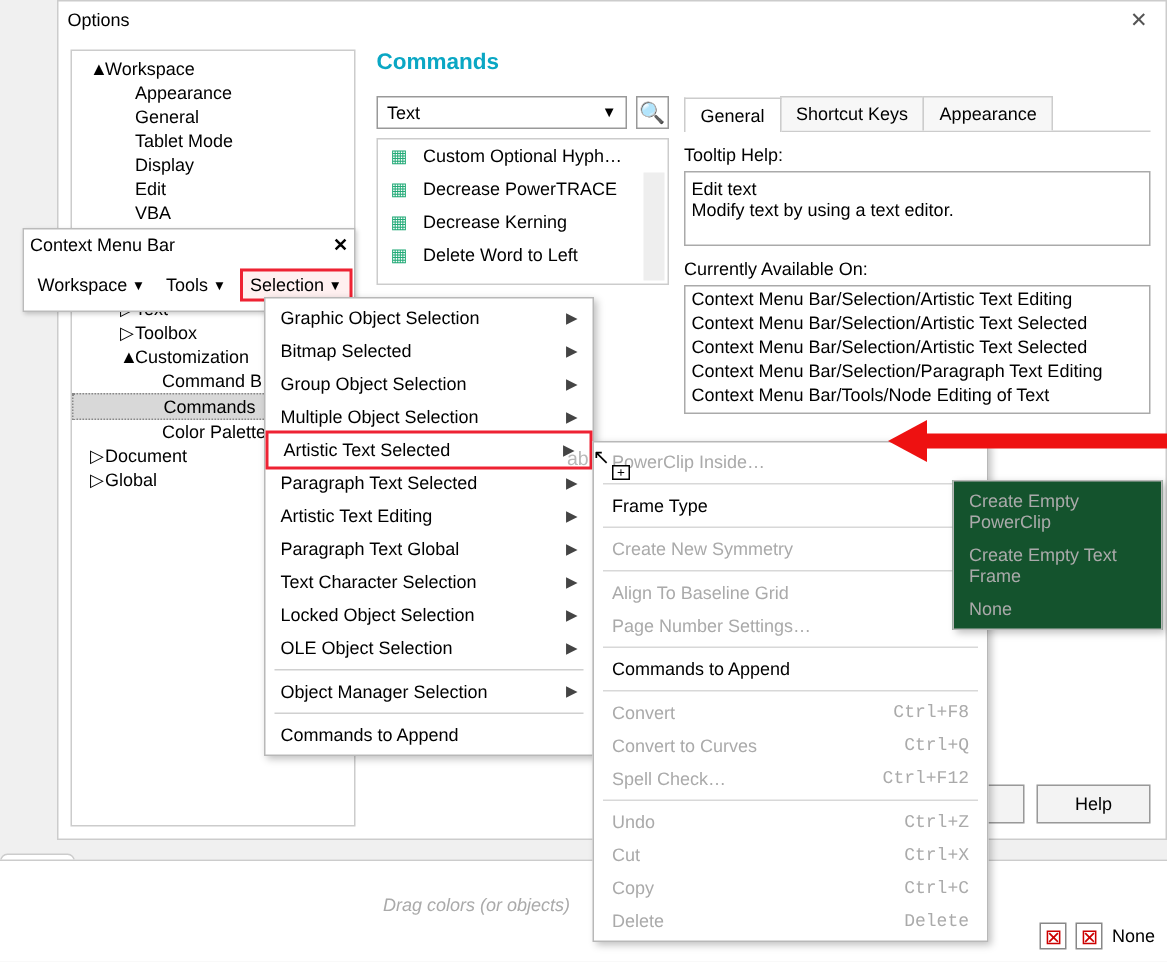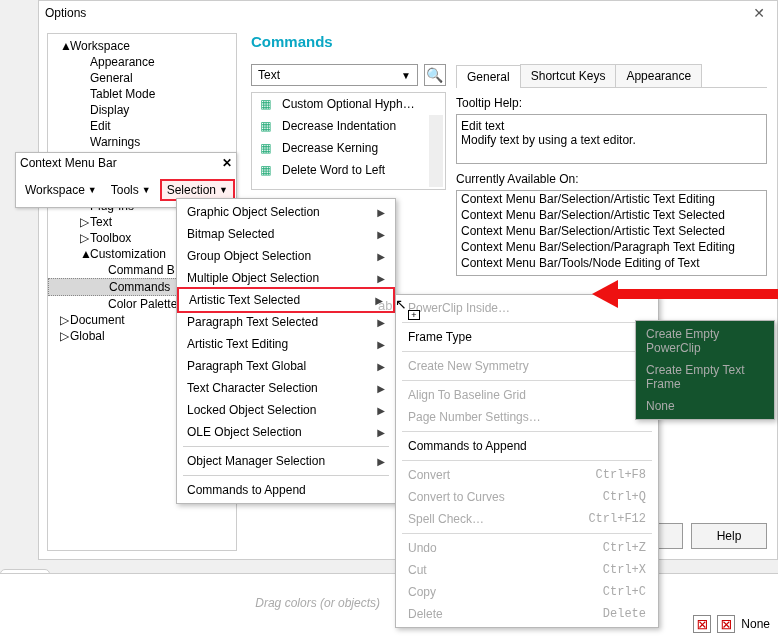--- a/index.html
+++ b/index.html
@@ -98,21 +98,20 @@
     <span class="close-x">✕</span>
   </div>
   <div class="dialog-body">
     <div class="tree-pane" id="tree">
         <div class="tree-item l1"><span class="caret">▲</span>Workspace</div>
         <div class="tree-item l2"><span class="caret"></span>Appearance</div>
         <div class="tree-item l2"><span class="caret"></span>General</div>
         <div class="tree-item l2"><span class="caret"></span>Tablet Mode</div>
         <div class="tree-item l2"><span class="caret"></span>Display</div>
         <div class="tree-item l2"><span class="caret"></span>Edit</div>
-        <div class="tree-item l2"><span class="caret"></span>Warnings</div>
         <div class="tree-item l2"><span class="caret"></span>VBA</div>
         <div class="tree-item l2"><span class="caret"></span>Save</div>
         <div class="tree-item l2"><span class="caret"></span>PowerTRACE</div>
         <div class="tree-item l2"><span class="caret"></span>Plug-Ins</div>
         <div class="tree-item l2"><span class="caret">▷</span>Text</div>
         <div class="tree-item l2"><span class="caret">▷</span>Toolbox</div>
         <div class="tree-item l2"><span class="caret">▲</span>Customization</div>
         <div class="tree-item l3"><span class="caret"></span>Command B</div>
         <div class="tree-item l3 selected"><span class="caret"></span>Commands</div>
         <div class="tree-item l3"><span class="caret"></span>Color Palette</div>
@@ -132,21 +131,21 @@
             <div class="search-icon">🔍</div>
           </div>
           <div class="cmdlist" id="cmdlist">
              <div class="scroll-track"></div>
           <div class="cmdlist-row">
                 <span class="ic">▦</span>
                 <span>Custom Optional Hyph…</span>
               </div>
               <div class="cmdlist-row">
                 <span class="ic">▦</span>
-                <span>Decrease Indentation</span>
+                <span>Decrease PowerTRACE</span>
               </div>
               <div class="cmdlist-row">
                 <span class="ic">▦</span>
                 <span>Decrease Kerning</span>
               </div>
               <div class="cmdlist-row">
                 <span class="ic">▦</span>
                 <span>Delete Word to Left</span>
               </div>
             </div>

